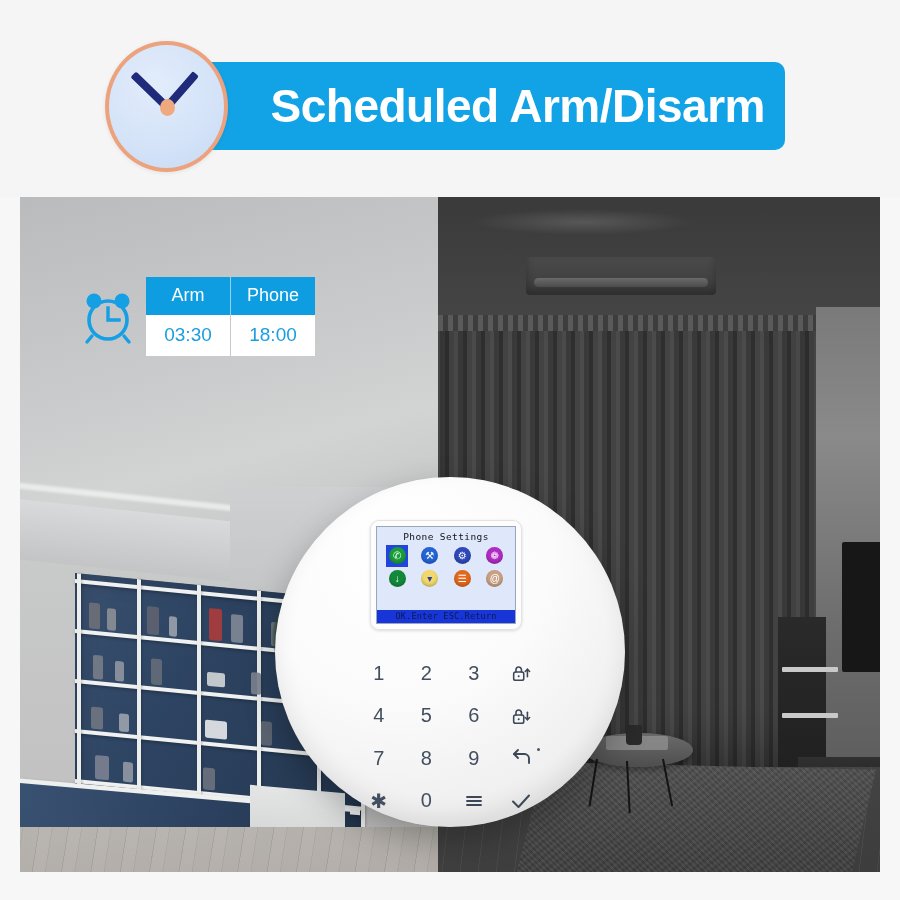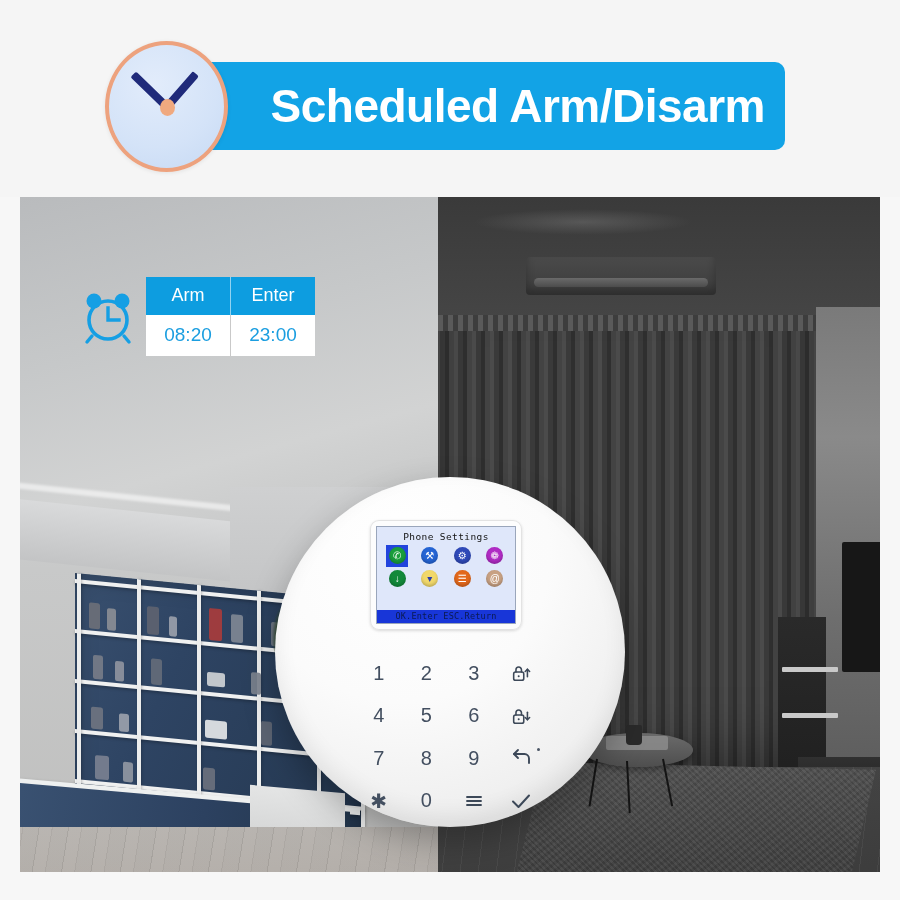--- a/index.html
+++ b/index.html
@@ -388,25 +388,25 @@
           <circle cx="28" cy="31" r="19" fill="none" stroke="#159fe4" stroke-width="3.6"></circle>
           <path d="M28 19 L28 31 L39 31" fill="none" stroke="#159fe4" stroke-width="3.4" stroke-linecap="square"></path>
           <path d="M12 47 L7 53" stroke="#159fe4" stroke-width="3.4" stroke-linecap="round"></path>
           <path d="M44 47 L49 53" stroke="#159fe4" stroke-width="3.4" stroke-linecap="round"></path>
         </svg>
       </div>
       <table class="schedule-table">
         <tbody>
             <tr>
           <th>Arm</th>
-          <th>Enter</th>
+          <th>Phone</th>
         </tr>
         <tr>
-          <td>08:20</td>
-          <td>23:00</td>
+          <td>03:30</td>
+          <td>18:00</td>
         </tr>
       </tbody>
         </table>
     </div>
   </div>
 
   <div id="scene-night">
     <div id="night-ceiling"></div>
     <div id="night-fan"></div>
     <div id="night-ac"></div>

